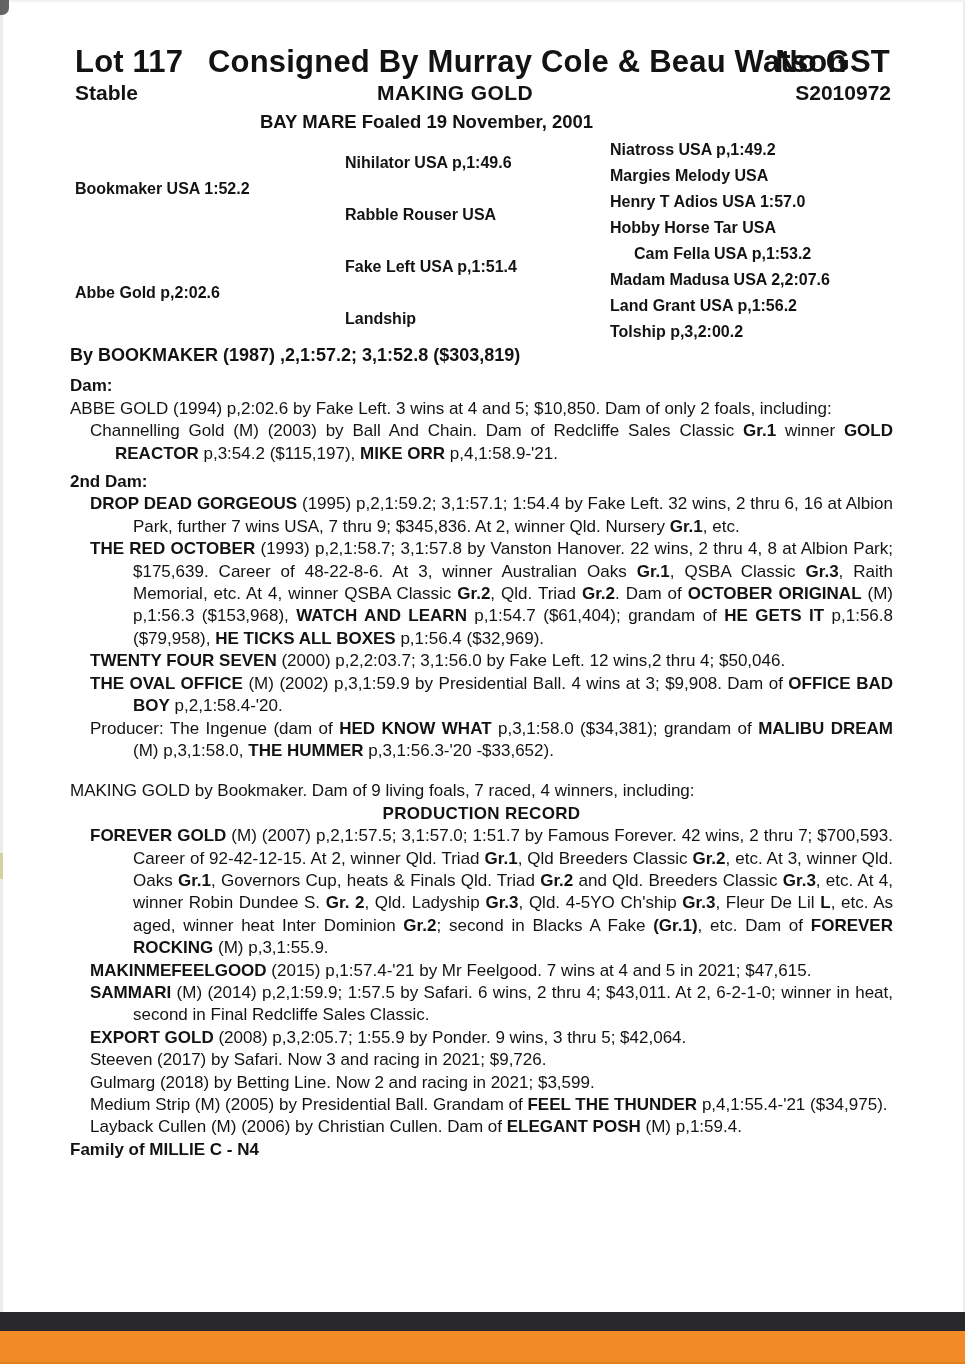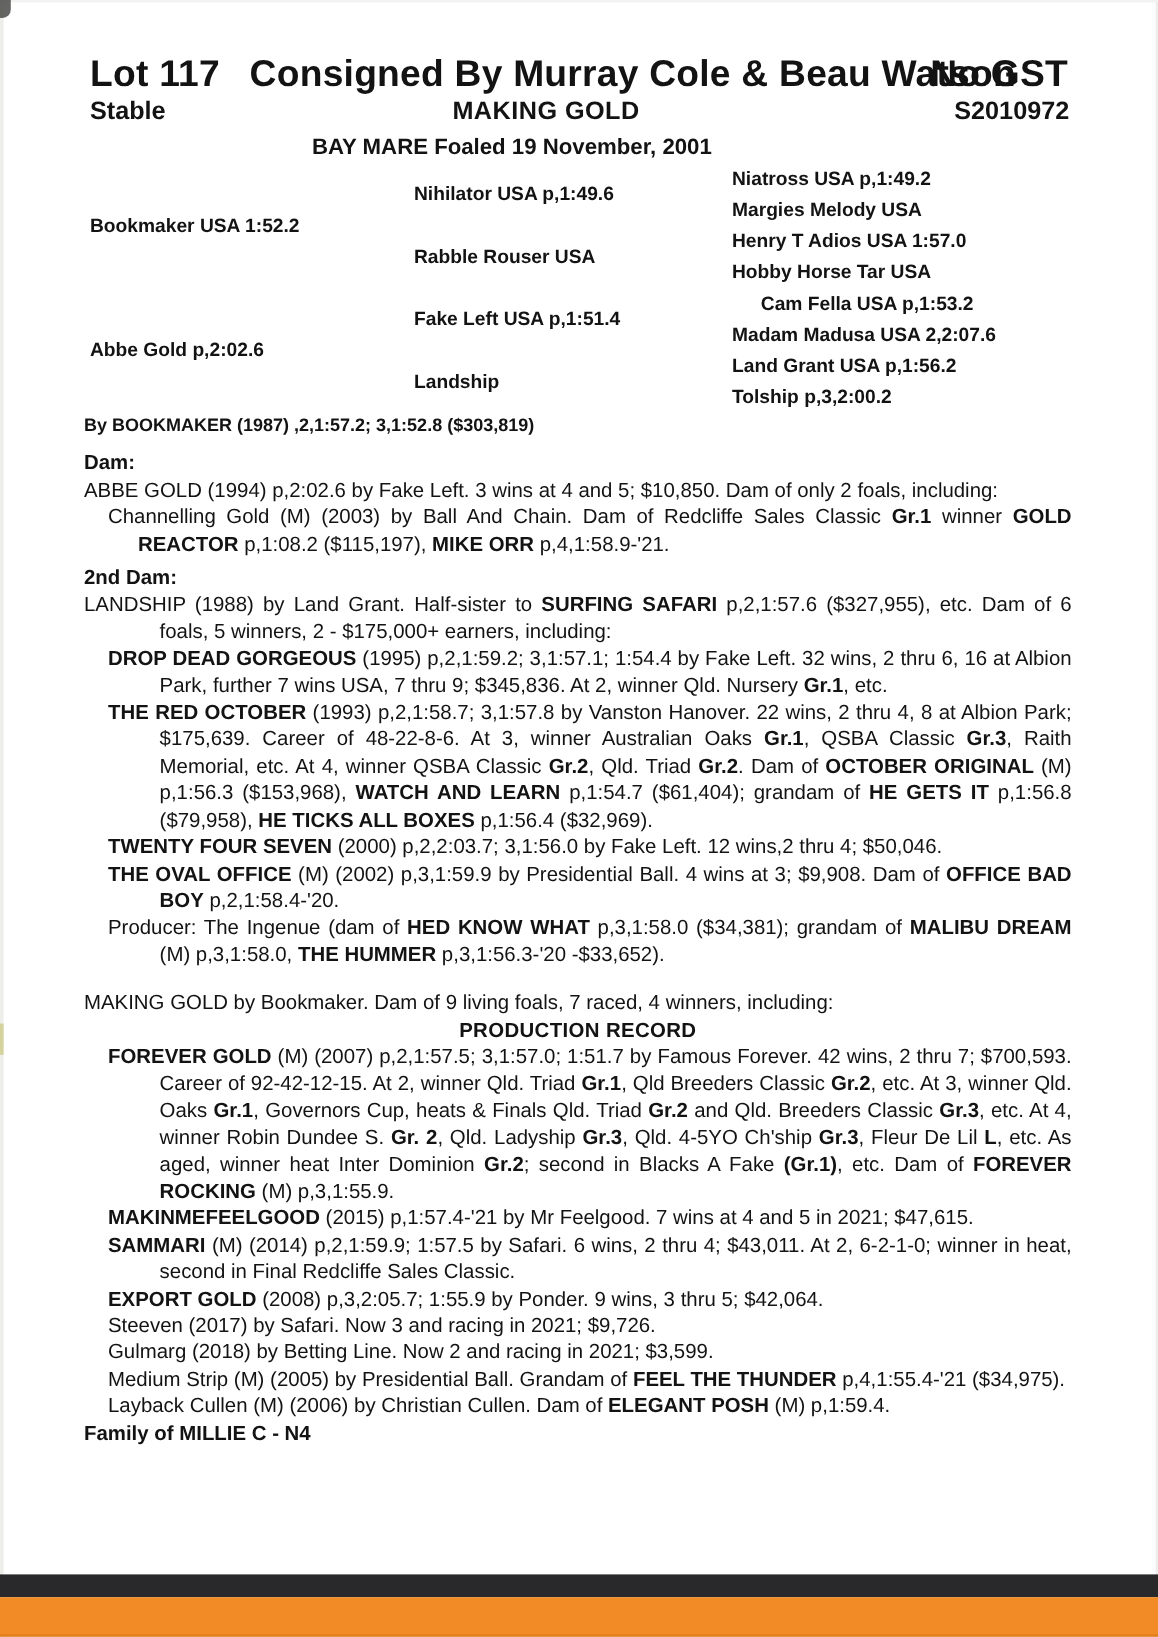--- a/index.html
+++ b/index.html
@@ -31,21 +31,21 @@
   
   .ped{position:absolute;font-size:16px;font-weight:bold;white-space:nowrap;}
   .c1{left:75px;}  .c2{left:345px;}  .c3{left:610px;}
   .g1a{top:180px;} .g1b{top:284px;}
   .g2a{top:154px;} .g2b{top:206px;} .g2c{top:258px;} .g2d{top:310px;}
   .g3a{top:141px;} .g3b{top:167px;} .g3c{top:193px;} .g3d{top:219px;}
   .g3e{top:245px;margin-left:24px;} .g3f{top:271px;} .g3g{top:297px;} .g3h{top:323px;}
 
   
   .body-col{position:absolute;left:70px;top:344px;width:823px;font-size:17px;line-height:22.4px;}
-  .sire-line{font-size:15px;font-weight:bold;margin:0 0 9px 0;white-space:nowrap;}
+  .sire-line{font-size:18px;font-weight:bold;margin:0 0 9px 0;white-space:nowrap;}
   .p{margin:0;text-align:justify;}
   .heading{font-weight:bold;text-align:left;}
   .intro{text-align:left;}
   .center{text-align:center;font-weight:bold;letter-spacing:.3px;}
   .hang0{padding-left:63px;text-indent:-63px;}
   .hang1{padding-left:63px;text-indent:-43px;}
   .hang1b{padding-left:45px;text-indent:-25px;}
   .gap-sm{margin-top:6px;}
   .gap-lg{margin-top:18px;}
 
@@ -83,23 +83,22 @@
 <div class="ped c3 g3e">Cam Fella USA p,1:53.2</div>
 <div class="ped c3 g3f">Madam Madusa USA 2,2:07.6</div>
 <div class="ped c3 g3g">Land Grant USA p,1:56.2</div>
 <div class="ped c3 g3h">Tolship p,3,2:00.2</div>
 
 <div class="body-col">
   <p class="sire-line">By BOOKMAKER (1987) ,2,1:57.2; 3,1:52.8 ($303,819)</p>
   <div id="paragraphs">
       <p class="p heading"><b>Dam:</b></p>
       <p class="p hang0"><span>ABBE GOLD (1994) p,2:02.6 by Fake Left. 3 wins at 4 and 5; $10,850. Dam of only 2 foals, including:</span></p>
-      <p class="p hang1b"><span>Channelling Gold (M) (2003) by Ball And Chain. Dam of Redcliffe Sales Classic </span><b>Gr.1</b><span> winner </span><b>GOLD REACTOR</b><span> p,1:08.2 ($115,197), </span><b>MIKE ORR</b><span> p,4,1:58.9-'21.</span></p>
+      <p class="p hang1b"><span>Channelling Gold (M) (2003) by Ball And Chain. Dam of Redcliffe Sales Classic </span><b>Gr.1</b><span> winner </span><b>GOLD REACTOR</b><span> p,3:54.2 ($115,197), </span><b>MIKE ORR</b><span> p,4,1:58.9-'21.</span></p>
       <p class="p heading gap-sm"><b>2nd Dam:</b></p>
-      <p class="p hang0"><span>LANDSHIP (1988) by Land Grant. Half-sister to </span><b>SURFING SAFARI</b><span> p,2,1:57.6 ($327,955), etc. Dam of 6 foals, 5 winners, 2 - $175,000+ earners, including:</span></p>
       <p class="p hang1"><b>DROP DEAD GORGEOUS</b><span> (1995) p,2,1:59.2; 3,1:57.1; 1:54.4 by Fake Left. 32 wins, 2 thru 6, 16 at Albion Park, further 7 wins USA, 7 thru 9; $345,836. At 2, winner Qld. Nursery </span><b>Gr.1</b><span>, etc.</span></p>
       <p class="p hang1"><b>THE RED OCTOBER</b><span> (1993) p,2,1:58.7; 3,1:57.8 by Vanston Hanover. 22 wins, 2 thru 4, 8 at Albion Park; $175,639. Career of 48-22-8-6. At 3, winner Australian Oaks </span><b>Gr.1</b><span>, QSBA Classic </span><b>Gr.3</b><span>, Raith Memorial, etc. At 4, winner QSBA Classic </span><b>Gr.2</b><span>, Qld. Triad </span><b>Gr.2</b><span>. Dam of </span><b>OCTOBER ORIGINAL</b><span> (M) p,1:56.3 ($153,968), </span><b>WATCH AND LEARN</b><span> p,1:54.7 ($61,404); grandam of </span><b>HE GETS IT</b><span> p,1:56.8 ($79,958), </span><b>HE TICKS ALL BOXES</b><span> p,1:56.4 ($32,969).</span></p>
       <p class="p hang1"><b>TWENTY FOUR SEVEN</b><span> (2000) p,2,2:03.7; 3,1:56.0 by Fake Left. 12 wins,2 thru 4; $50,046.</span></p>
       <p class="p hang1"><b>THE OVAL OFFICE</b><span> (M) (2002) p,3,1:59.9 by Presidential Ball. 4 wins at 3; $9,908. Dam of </span><b>OFFICE BAD BOY</b><span> p,2,1:58.4-'20.</span></p>
       <p class="p hang1"><span>Producer: The Ingenue (dam of </span><b>HED KNOW WHAT</b><span> p,3,1:58.0 ($34,381); grandam of </span><b>MALIBU DREAM</b><span> (M) p,3,1:58.0, </span><b>THE HUMMER</b><span> p,3,1:56.3-'20 -$33,652).</span></p>
       <p class="p intro gap-lg"><span>MAKING GOLD by Bookmaker. Dam of 9 living foals, 7 raced, 4 winners, including:</span></p>
       <p class="p center"><span>PRODUCTION RECORD</span></p>
       <p class="p hang1"><b>FOREVER GOLD</b><span> (M) (2007) p,2,1:57.5; 3,1:57.0; 1:51.7 by Famous Forever. 42 wins, 2 thru 7; $700,593. Career of 92-42-12-15. At 2, winner Qld. Triad </span><b>Gr.1</b><span>, Qld Breeders Classic </span><b>Gr.2</b><span>, etc. At 3, winner Qld. Oaks </span><b>Gr.1</b><span>, Governors Cup, heats &amp; Finals Qld. Triad </span><b>Gr.2</b><span> and Qld. Breeders Classic </span><b>Gr.3</b><span>, etc. At 4, winner Robin Dundee S. </span><b>Gr. 2</b><span>, Qld. Ladyship </span><b>Gr.3</b><span>, Qld. 4-5YO Ch'ship </span><b>Gr.3</b><span>, Fleur De Lil </span><b>L</b><span>, etc. As aged, winner heat Inter Dominion </span><b>Gr.2</b><span>; second in Blacks A Fake </span><b>(Gr.1)</b><span>, etc. Dam of </span><b>FOREVER ROCKING</b><span> (M) p,3,1:55.9.</span></p>
       <p class="p hang1"><b>MAKINMEFEELGOOD</b><span> (2015) p,1:57.4-'21 by Mr Feelgood. 7 wins at 4 and 5 in 2021; $47,615.</span></p>
       <p class="p hang1"><b>SAMMARI</b><span> (M) (2014) p,2,1:59.9; 1:57.5 by Safari. 6 wins, 2 thru 4; $43,011. At 2, 6-2-1-0; winner in heat, second in Final Redcliffe Sales Classic.</span></p>

